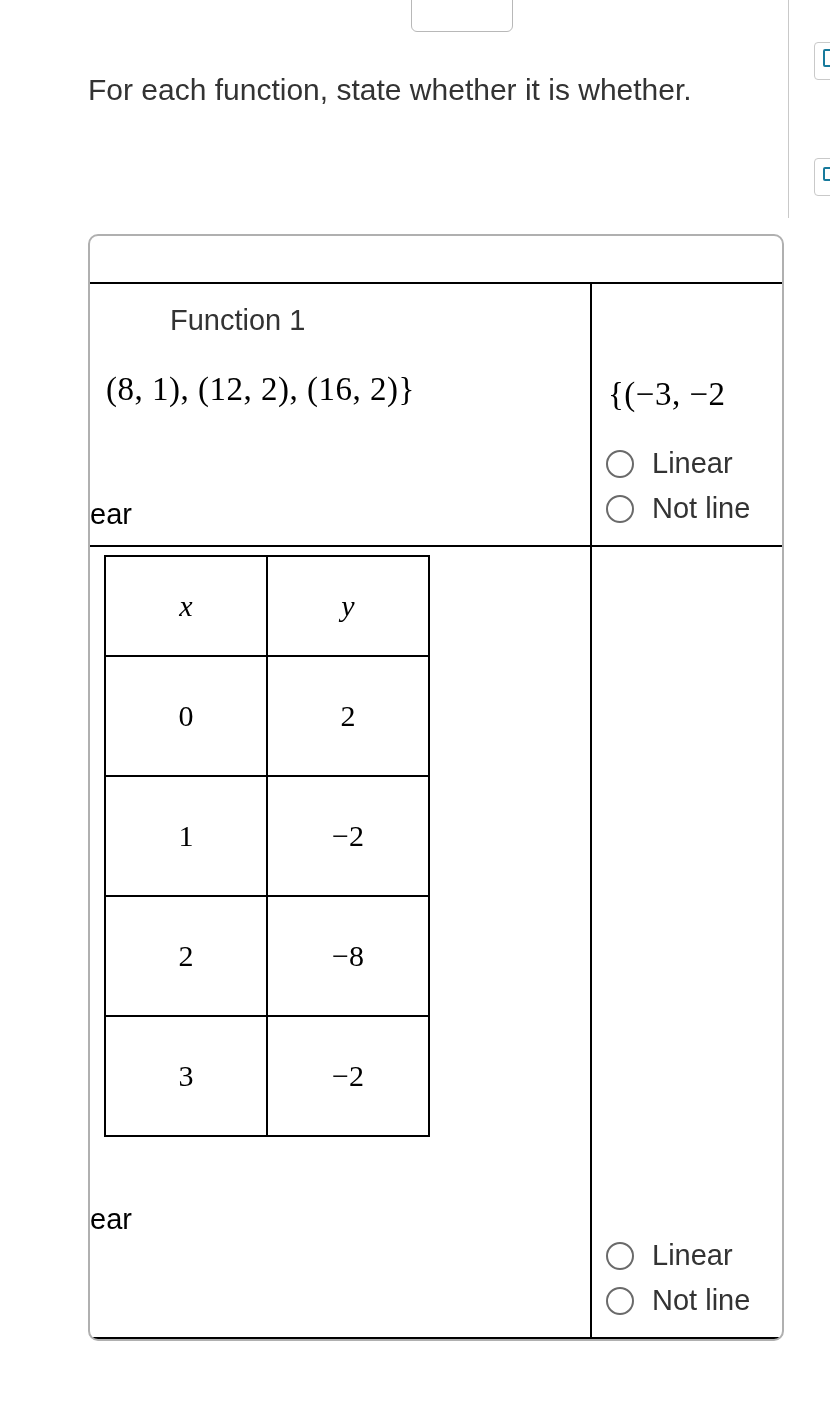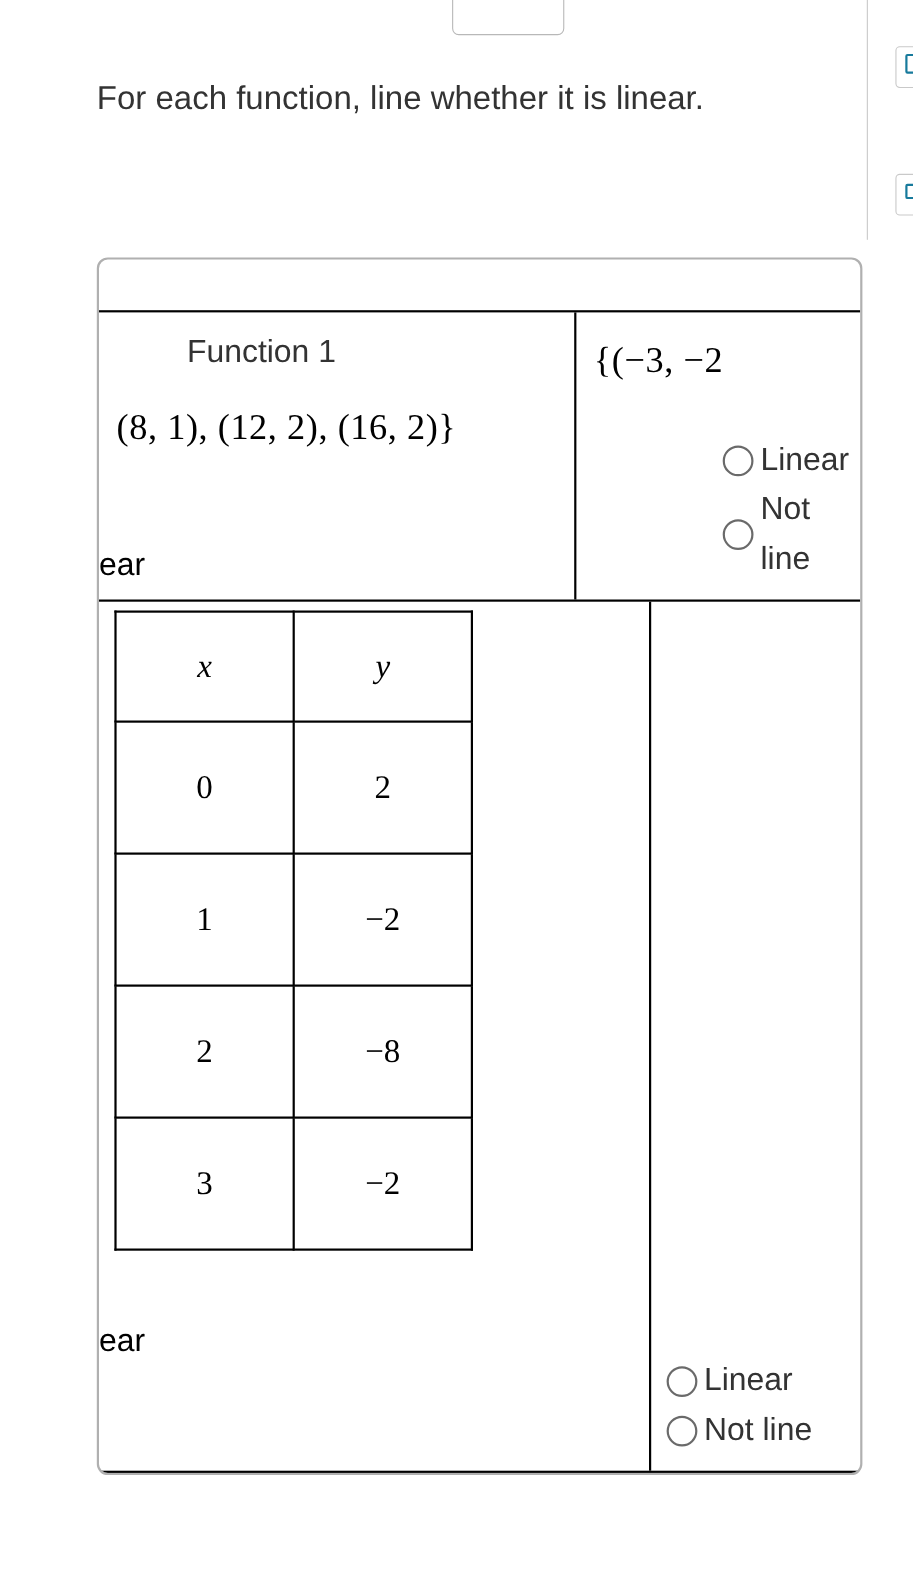--- a/index.html
+++ b/index.html
@@ -114,21 +114,21 @@
   padding: 18px 0 10px 16px;
   letter-spacing: 0.5px;
 }
 .pair { white-space: nowrap; }
 
 .spacer80 { height: 80px; }
 
 .opt {
   display:flex;
   align-items:center;
-  gap:6px;
+  gap:18px;
   font-size:29px;
   line-height:1.55;
   color:#333;
 }
 .radio {
   display:inline-block;
   width:24px; height:24px;
   border:2px solid #6a6a6a;
   border-radius:50%;
   flex:0 0 24px;
@@ -148,34 +148,34 @@
   width: 158px;
   height: 116px;
   text-align: center;
   vertical-align: middle;
   font-size: 30px;
   font-family: "Times New Roman", Times, serif;
   font-weight: normal;
 }
 .innertable th { height: 96px; font-style: italic; }
 
-.rightcol.stack { display:flex; flex-direction:row; }
+.rightcol.stack { display:flex; flex-direction:column; }
 .rightcol.stack .opts-bottom { margin-top:auto; padding-bottom:6px; }
 </style>
 </head>
 <body>
 <div class="page">
 
 <div class="top-box"></div>
 
 <div class="right-rail-line"></div>
 <div class="right-rail-btn tool-icon-calc" id="tool-calc"></div>
 <div class="right-rail-btn tool-icon-note" id="tool-note"></div>
 
-<div class="prompt">For each function, line whether it is linear.</div>
+<div class="prompt">For each function, state whether it is whether.</div>
 
 <div class="panel">
   <div class="panel-strip"></div>
   <div class="blackline"></div>
 
   <div class="rowblock">
     <div class="leftcol">
       <div class="fnlabel">Function 1</div>
       <div class="fnpoints">
         <span class="pair">(8, 1), (12, 2), (16, 2)}</span>

